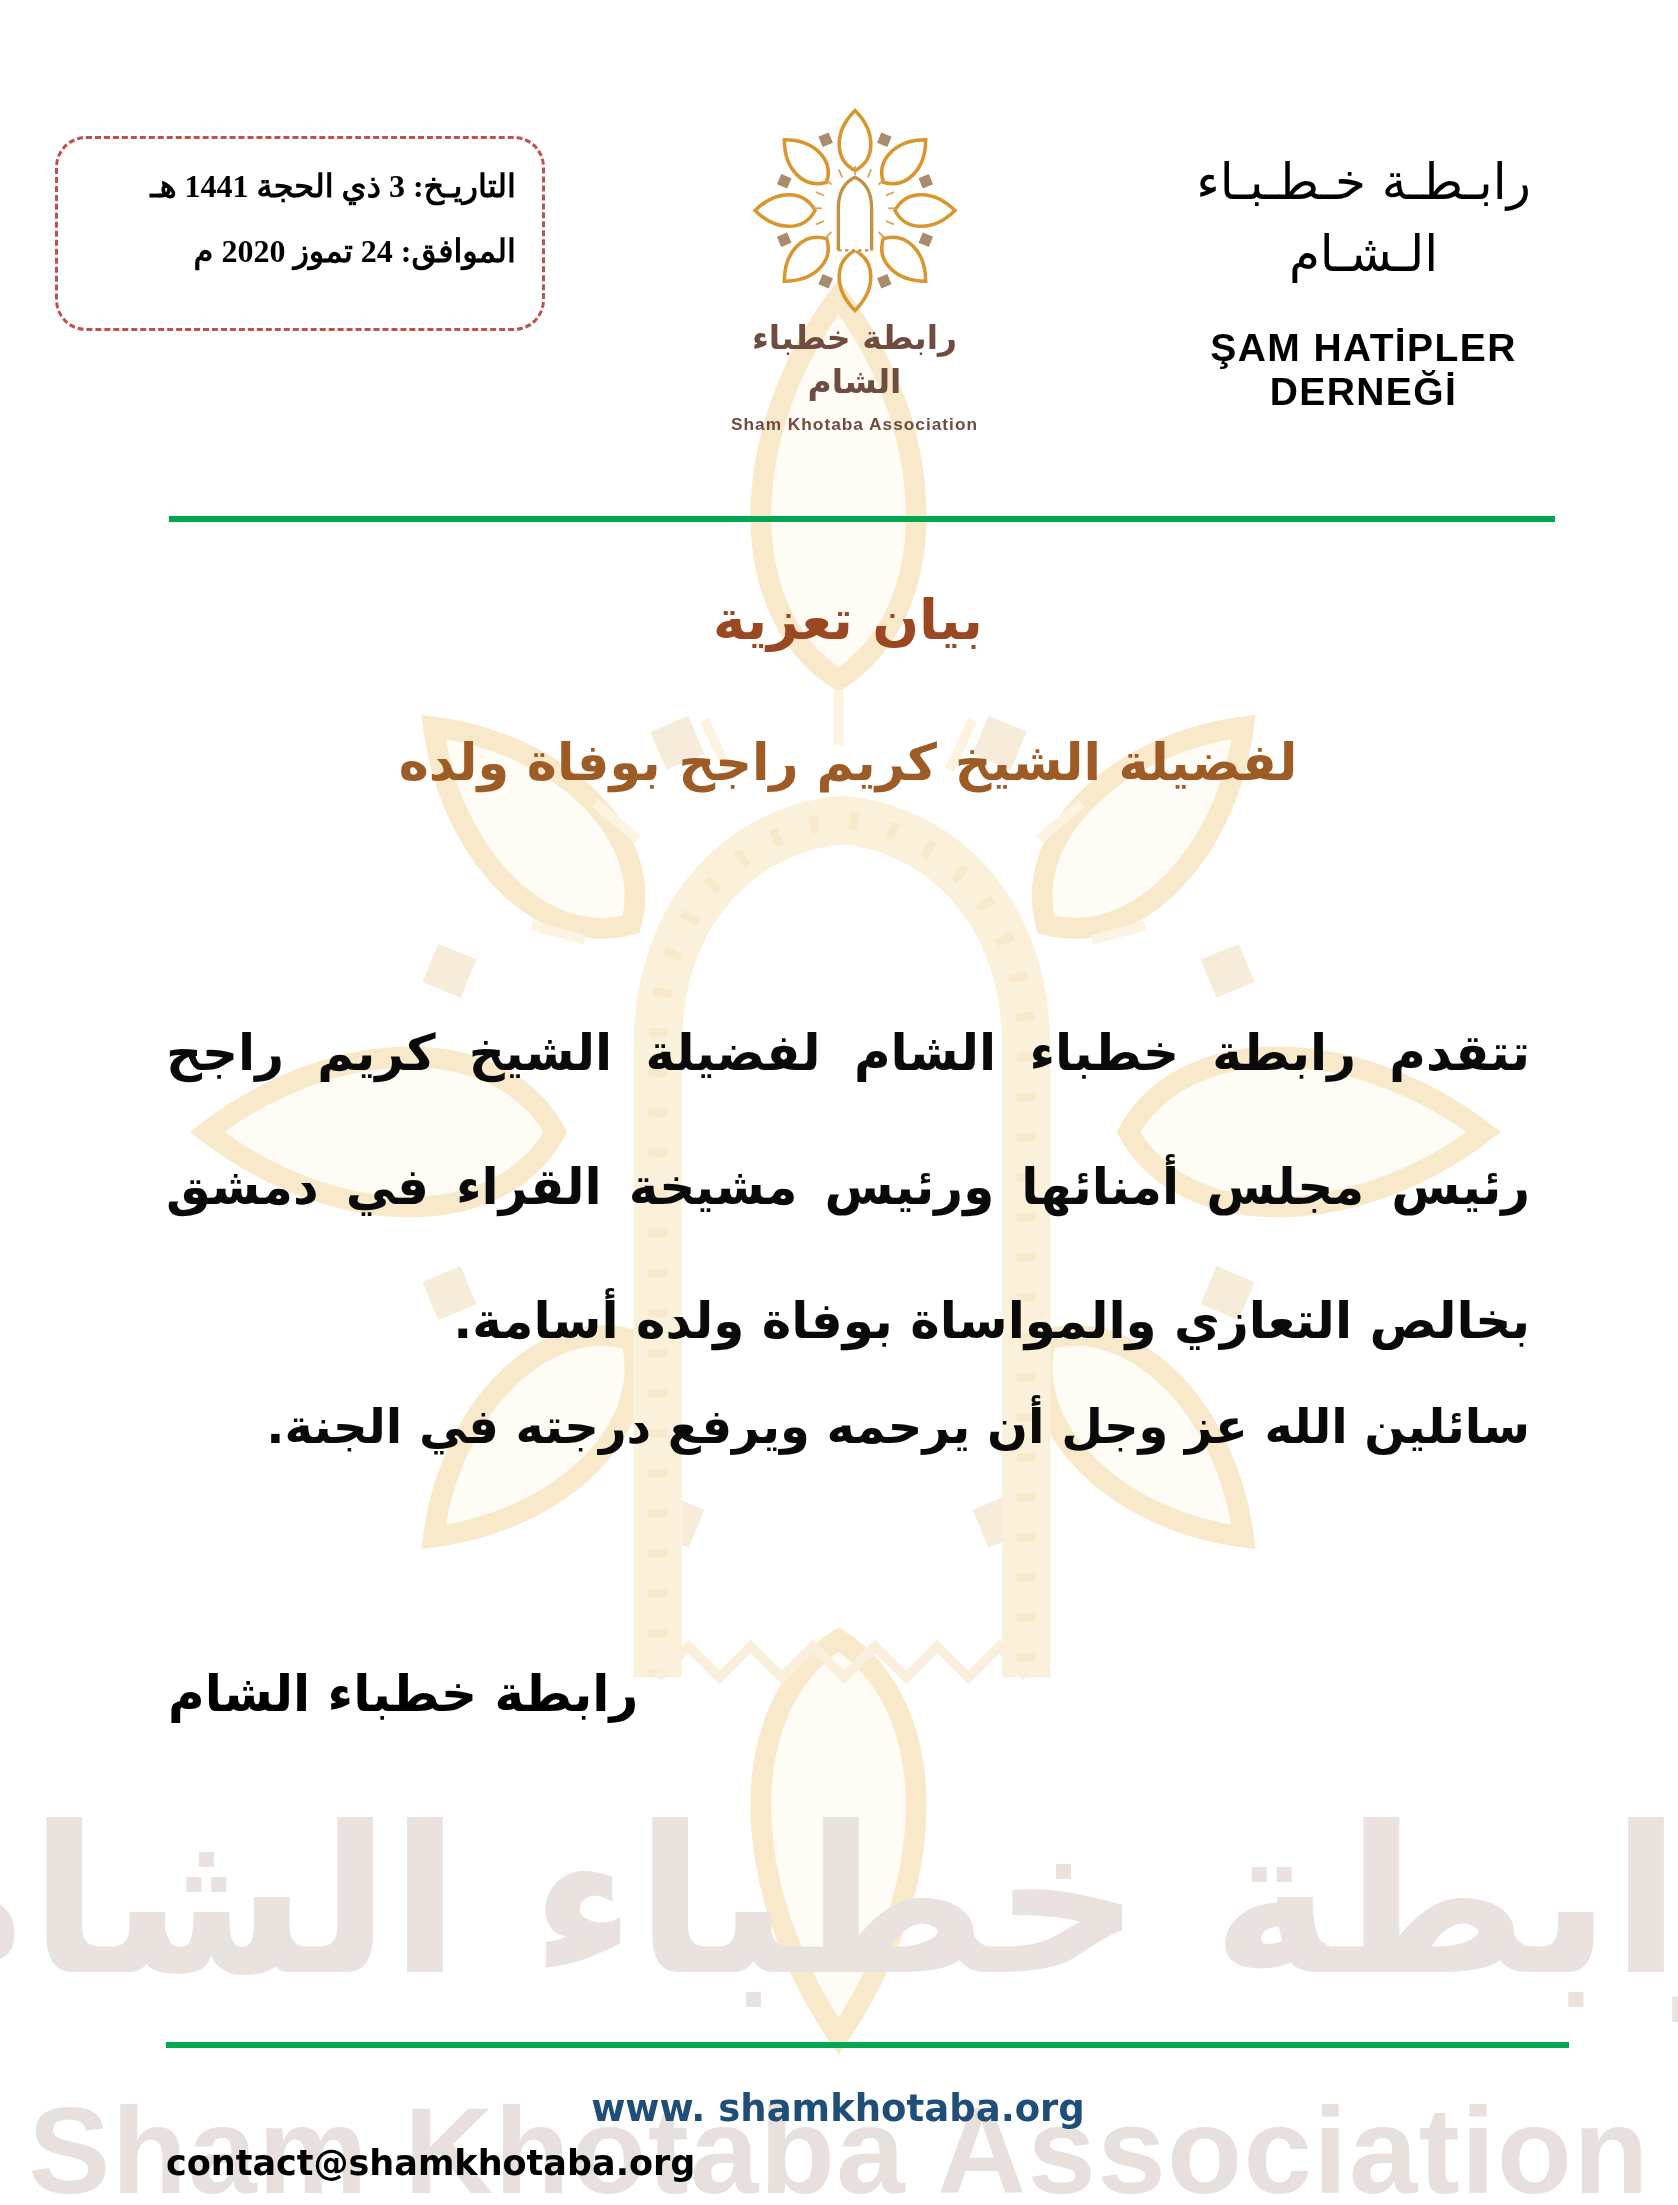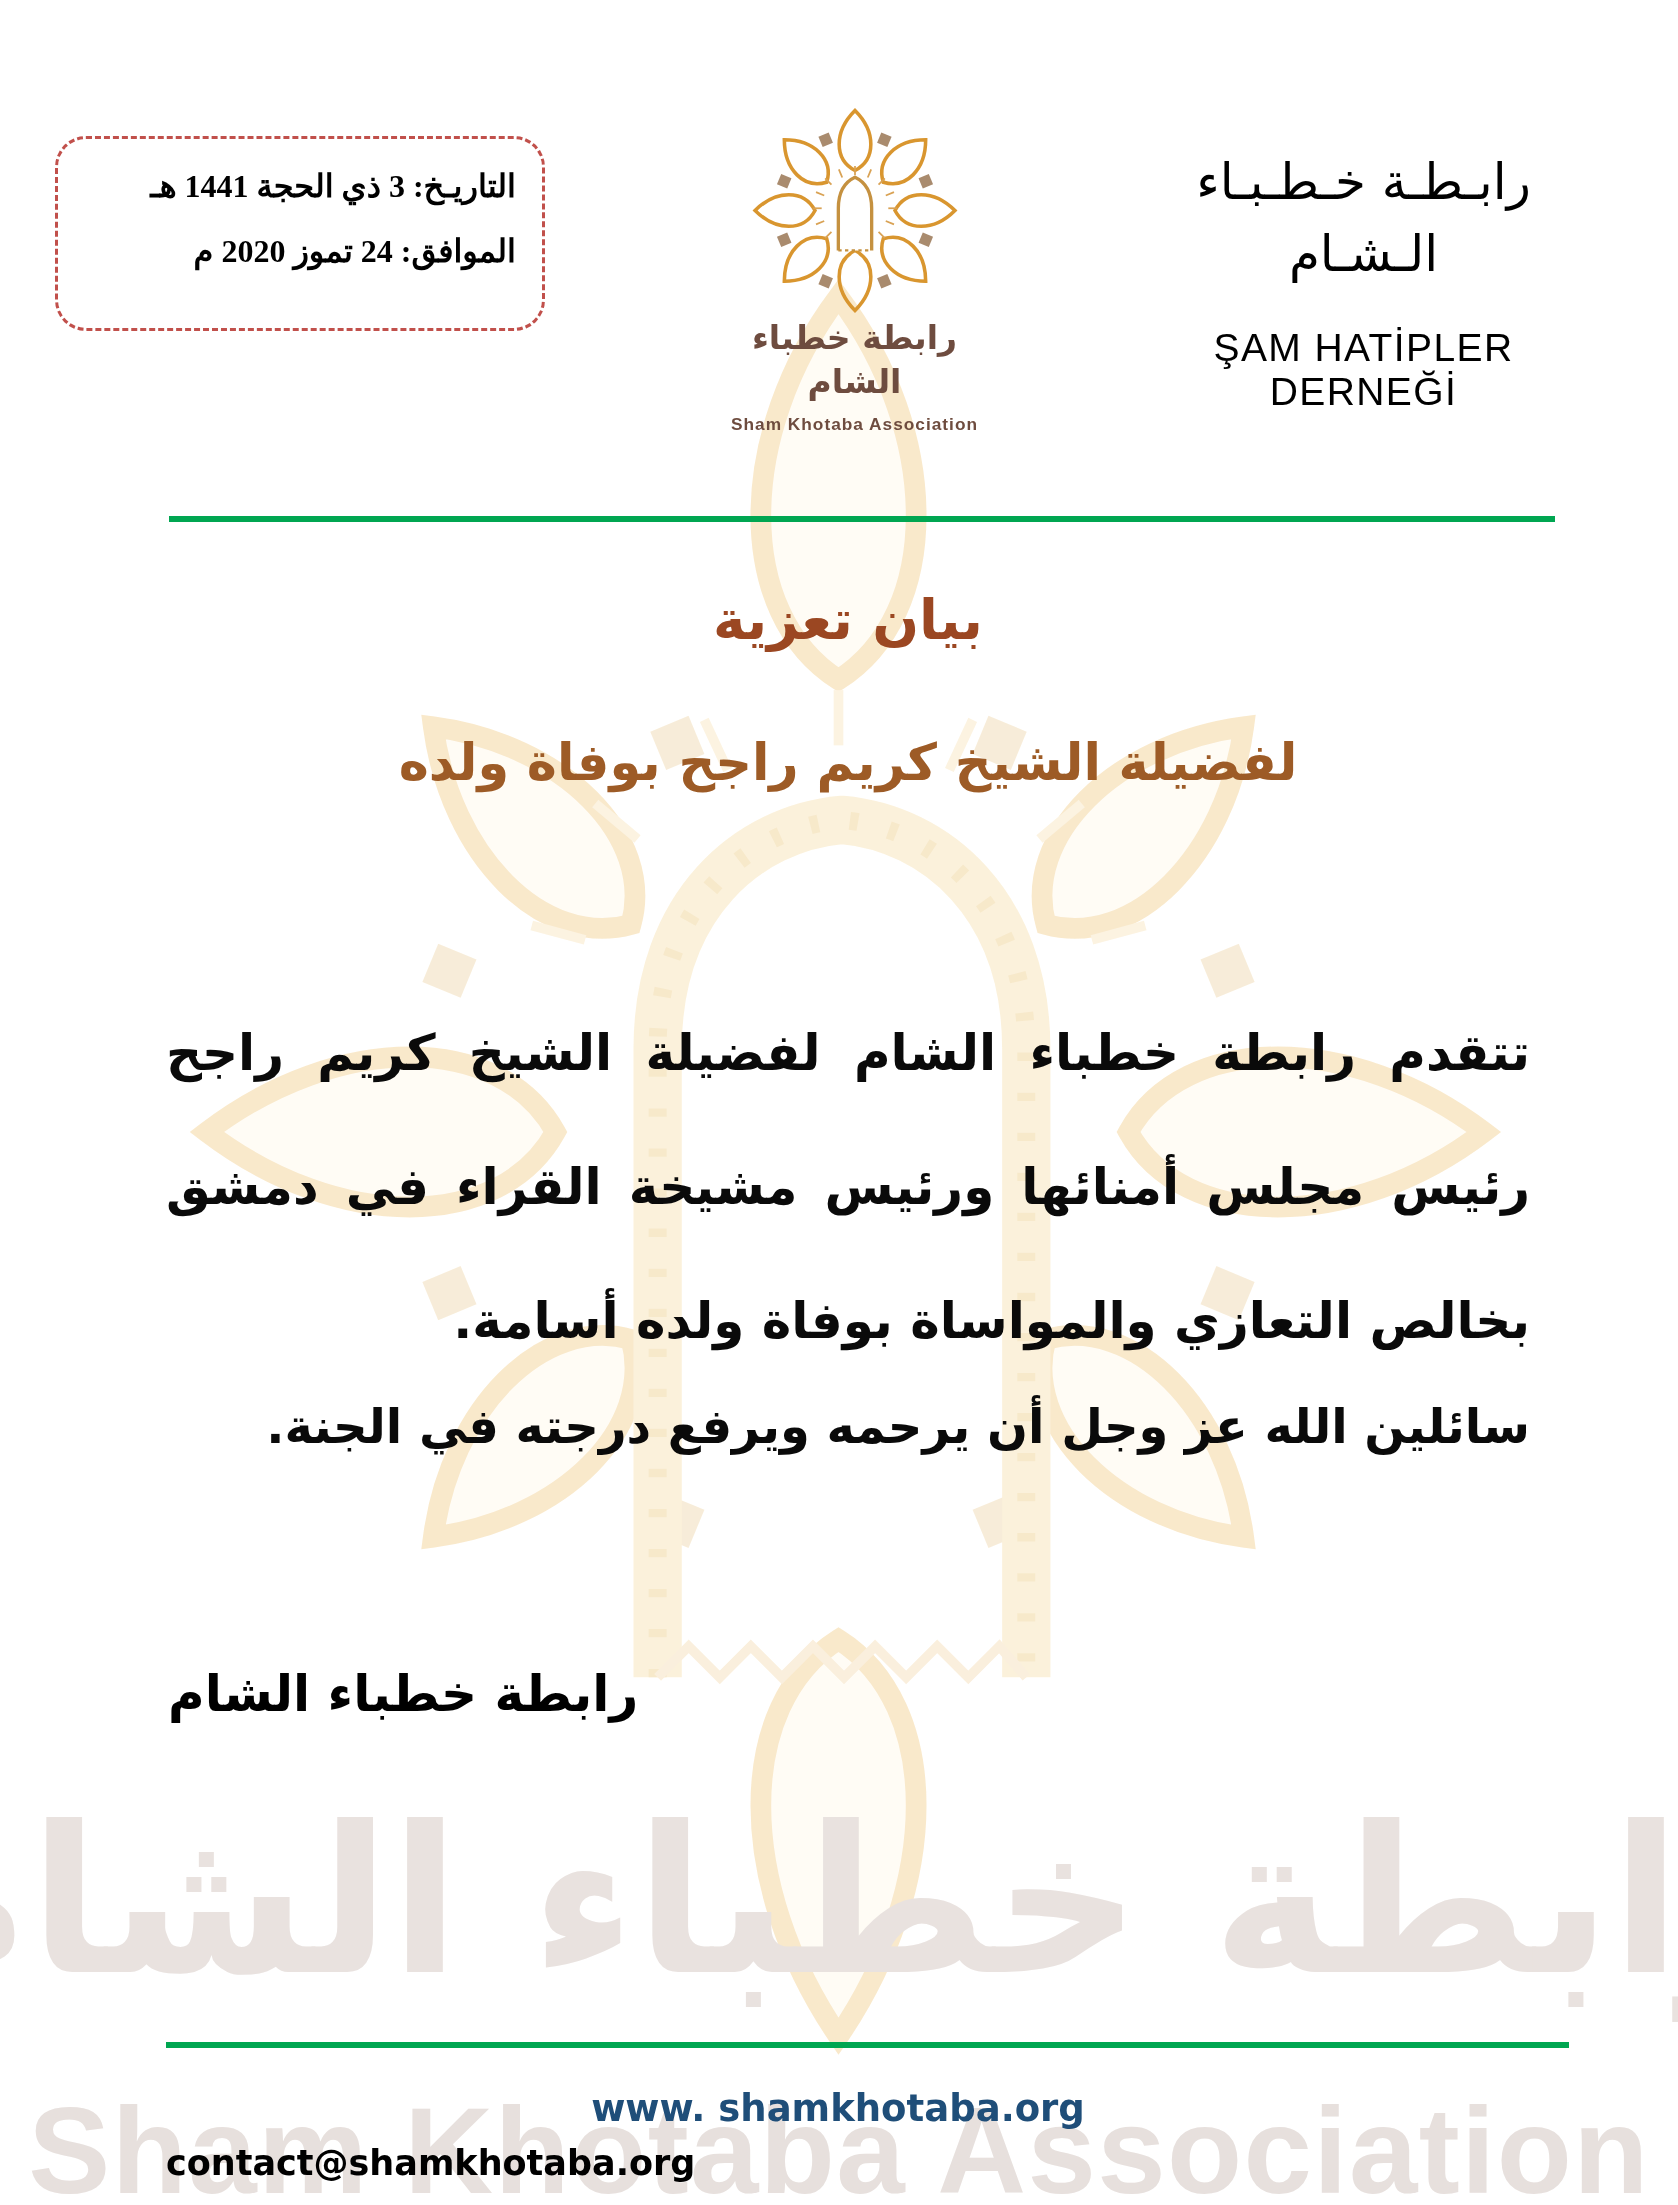--- a/index.html
+++ b/index.html
@@ -28,21 +28,21 @@
     border:3.5px dashed #C1504B;border-radius:31px;direction:rtl;text-align:right;
     padding:15px 26px 0 21px;color:#000;font-weight:bold;font-size:32px;line-height:65px;z-index:2;font-family:Liberation Serif, serif;
   }
   .logo-block{left:718px;top:105px;width:273px;text-align:center;z-index:2;}
   .logo-block svg{width:228px;height:211px;}
   .logo-ar{font-size:33px;font-weight:bold;color:#6E4C3F;direction:rtl;margin-top:-2.8px;line-height:44px;}
   .logo-en{font-size:17.3px;font-weight:bold;color:#6E4C3F;letter-spacing:1px;margin-top:9.7px;
            font-family:"Liberation Sans",sans-serif;}
   .org-header{left:1115px;top:146px;width:497px;text-align:center;color:#000;z-index:2;}
   .org-ar{font-size:50px;font-weight:normal;direction:rtl;line-height:72px;}
-  .org-tr{margin-top:36px;font-size:39px;font-weight:normal;letter-spacing:1.4px;
+  .org-tr{margin-top:36px;font-size:39px;font-weight:bold;letter-spacing:1.4px;
           font-family:"Liberation Sans",sans-serif;}
 
   
   .divider{height:5.5px;background:#00A651;z-index:3;}
   .divider-top{left:169px;top:516px;width:1386px;}
   .divider-bottom{left:166px;top:2042px;width:1403px;}
 
   
   .stmt-title{left:166px;top:588px;width:1364px;text-align:center;direction:rtl;
               font-size:55px;font-weight:bold;color:#9B4722;z-index:2;}

